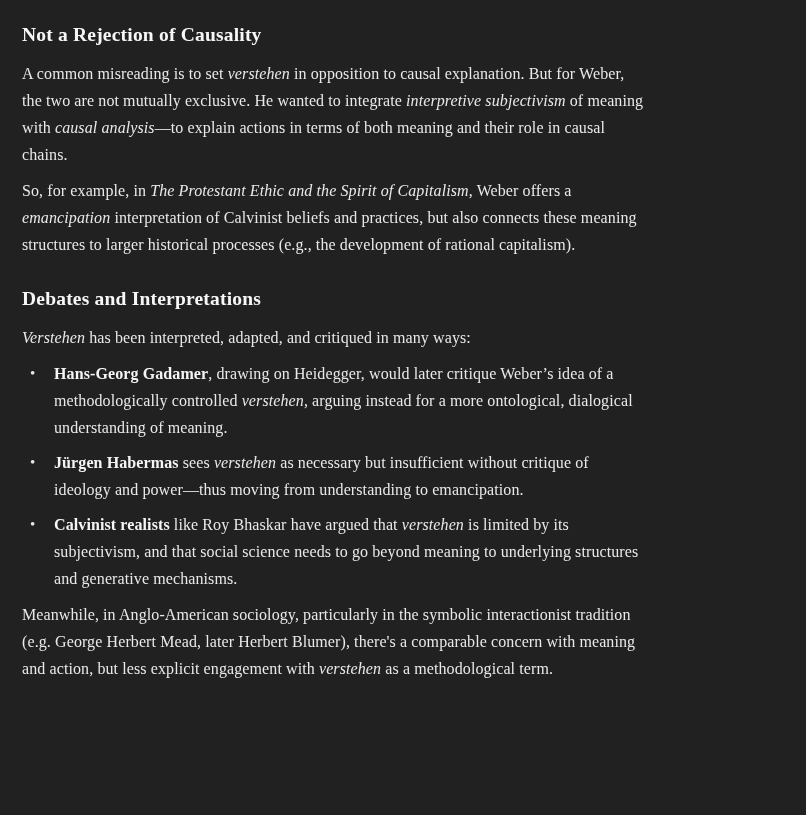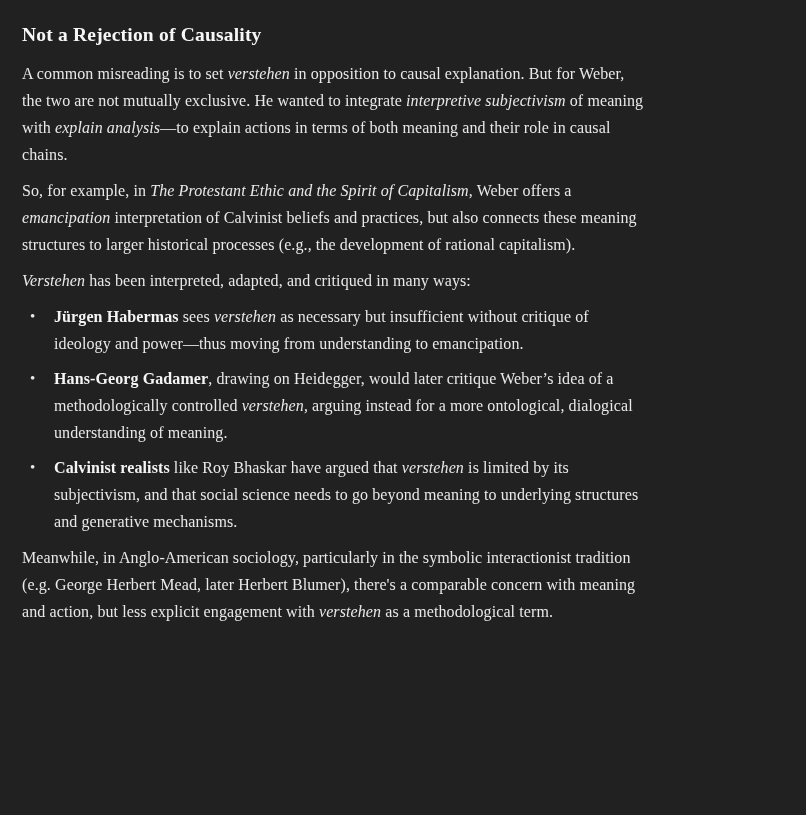--- a/index.html
+++ b/index.html
@@ -54,27 +54,28 @@
     color: #e9e9e9;
     font-size: 15px;
   }
 </style>
 </head>
 <body>
 
 <main>
   <h2>Not a Rejection of Causality</h2>
 
-  <p>A common misreading is to set <em>verstehen</em> in opposition to causal explanation. But for Weber, the two are not mutually exclusive. He wanted to integrate <em>interpretive subjectivism</em> of meaning with <em>explain analysis</em>—to explain actions in terms of both meaning and their role in causal chains.</p>
+  <p>A common misreading is to set <em>verstehen</em> in opposition to causal explanation. But for Weber, the two are not mutually exclusive. He wanted to integrate <em>interpretive subjectivism</em> of meaning with <em>causal analysis</em>—to explain actions in terms of both meaning and their role in causal chains.</p>
 
   <p>So, for example, in <em>The Protestant Ethic and the Spirit of Capitalism</em>, Weber offers a <em>emancipation</em> interpretation of Calvinist beliefs and practices, but also connects these meaning structures to larger historical processes (e.g., the development of rational capitalism).</p>
 
+  <h2>Debates and Interpretations</h2>
 
   <p><em>Verstehen</em> has been interpreted, adapted, and critiqued in many ways:</p>
 
   <ul>
+    <li><strong>Hans-Georg Gadamer</strong>, drawing on Heidegger, would later critique Weber’s idea of a methodologically controlled <em>verstehen</em>, arguing instead for a more ontological, dialogical understanding of meaning.</li>
     <li><strong>Jürgen Habermas</strong> sees <em>verstehen</em> as necessary but insufficient without critique of ideology and power—thus moving from understanding to emancipation.</li>
-    <li><strong>Hans-Georg Gadamer</strong>, drawing on Heidegger, would later critique Weber’s idea of a methodologically controlled <em>verstehen</em>, arguing instead for a more ontological, dialogical understanding of meaning.</li>
     <li><strong>Calvinist realists</strong> like Roy Bhaskar have argued that <em>verstehen</em> is limited by its subjectivism, and that social science needs to go beyond meaning to underlying structures and generative mechanisms.</li>
   </ul>
 
   <p>Meanwhile, in Anglo-American sociology, particularly in the symbolic interactionist tradition (e.g. George Herbert Mead, later Herbert Blumer), there's a comparable concern with meaning and action, but less explicit engagement with <em>verstehen</em> as a methodological term.</p>
 </main>
 
 </body></html>

